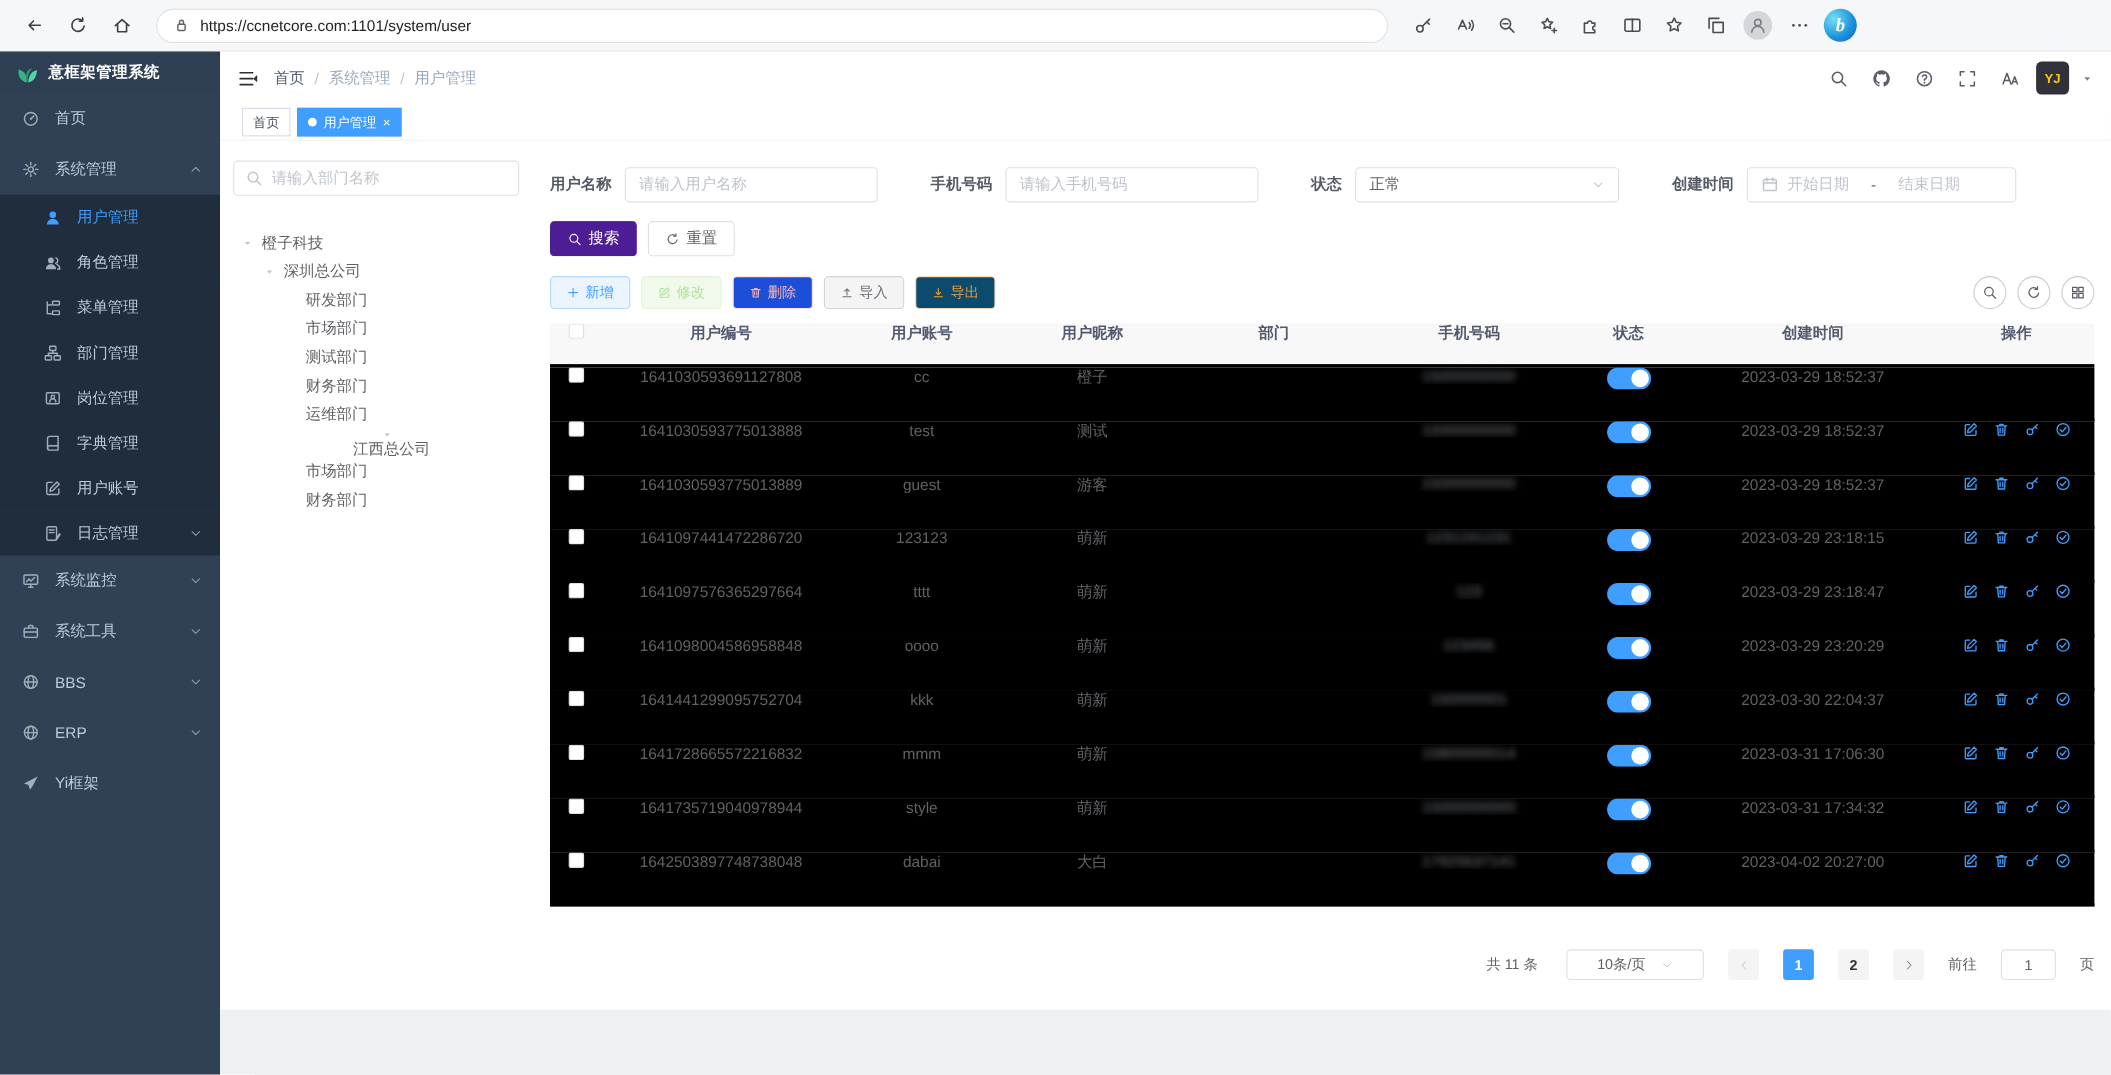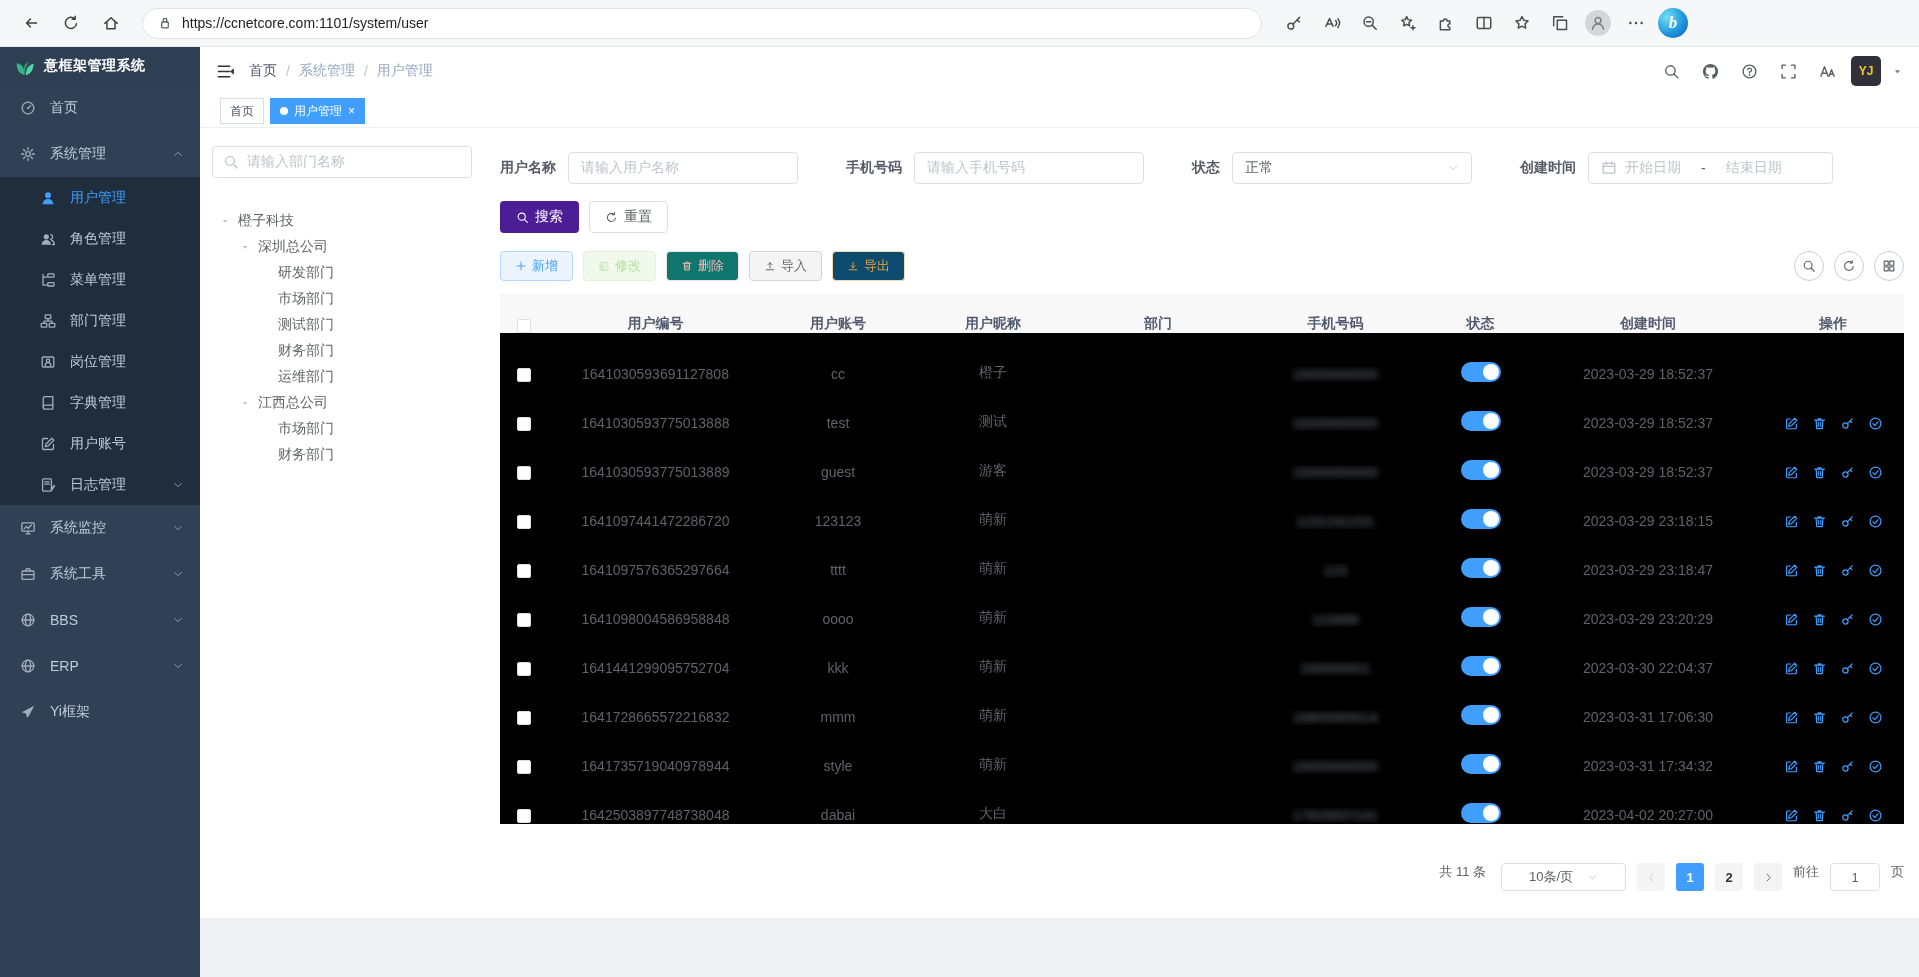--- a/index.html
+++ b/index.html
@@ -82,45 +82,45 @@
   .btn svg{width:13px;height:13px}
   .btn-primary{background:#4c1d95;color:#fff}
   .btn-default{background:#fff;color:#606266;border-color:#dcdfe6}
   .search-row{position:absolute;top:73px;left:0;display:flex;gap:10px}
 
   .toolbar{position:absolute;top:123px;left:0;right:0;display:flex;gap:10px;align-items:center}
   .tbtn{height:30px;border-radius:4px;display:inline-flex;align-items:center;gap:5px;padding:0 14px;font-size:13px;cursor:pointer;border:1px solid}
   .tbtn svg{width:12px;height:12px}
   .tb-primary{background:#ecf5ff;border-color:#b3d8ff;color:#409eff}
   .tb-success{background:#f0f9eb;border-color:#e1f3d8;color:#b3e19d}
-  .tb-danger{background:#0f766e;border-color:#fde2e2;color:#fab6b6}
+  .tb-danger{background:#1d4ed8;border-color:#fde2e2;color:#fab6b6}
   .tb-info{background:#f4f4f5;border-color:#d3d4d6;color:#6b6e75}
   .tb-warning{background:#0c4a6e;border-color:#f5dab1;color:#e6a23c}
   .tools{margin-left:auto;display:flex;gap:10px}
   .tool-c{width:30px;height:30px;border-radius:50%;border:1px solid #c9ccd2;display:flex;align-items:center;justify-content:center;color:#5a5e66;background:#fff;cursor:pointer}
   .tool-c svg{width:14px;height:14px}
 
   
   .utable{position:absolute;top:166px;left:0;right:0;font-size:14px}
-  .trow{display:flex;align-items:flex-end;border-bottom:1px solid #000000}
+  .trow{display:flex;align-items:flex-start;border-bottom:3px solid #000000}
   .thead{background:#f8f8f9;color:#515a6e;font-weight:700;height:40px}
   .tbody-row{height:49px;color:#606266;background:#000000}
   .cell{display:flex;align-items:center;justify-content:center;text-align:center;flex:none;overflow:hidden}
   .c0{width:48px}.c1{width:215px}.c2{width:150px}.c3{width:160px}.c4{width:170px}
   .c5{width:185px}.c6{width:105px}.c7{width:230px}.c8{width:140px}
   .cbox{width:14px;height:14px;border:1px solid #dcdfe6;border-radius:2px;background:#fff;cursor:pointer}
   .phone{filter:blur(3px);color:#7d828a;font-size:13px;letter-spacing:.5px}
   .switch{width:40px;height:20px;border-radius:10px;background:#409eff;position:relative;cursor:pointer}
   .switch::after{content:"";position:absolute;top:2px;right:2px;width:16px;height:16px;border-radius:50%;background:#fff}
   .ops{display:flex;gap:13px;color:#409eff}
   .ops .icon{cursor:pointer}
   .ops svg{width:15px;height:15px}
 
   
-  .pager{position:absolute;top:735px;right:0;display:flex;gap:11px;font-size:13px;color:#606266}
+  .pager{position:absolute;top:735px;right:0;display:flex;align-items:center;gap:22px;font-size:13px;color:#606266}
   .pg-total{margin-right:4px}
   .pg-size{width:125px;height:28px;border:1px solid #dcdfe6;border-radius:4px;display:flex;align-items:center;justify-content:center;gap:14px;color:#606266;cursor:pointer}
   .pg-size svg{width:11px;height:11px;color:#c0c4cc}
   .pg-btn{min-width:28px;height:28px;border-radius:3px;background:#f4f4f5;display:flex;align-items:center;justify-content:center;color:#606266;cursor:pointer}
   .pg-btn svg{width:11px;height:11px}
   .pg-btn.disabled{color:#c0c4cc}
   .pg-num{min-width:28px;height:28px;border-radius:3px;background:#f4f4f5;display:flex;align-items:center;justify-content:center;font-weight:700;color:#303133;cursor:pointer}
   .pg-num.active{background:#409eff;color:#fff}
   .pg-goto{width:50px;height:28px;border:1px solid #dcdfe6;border-radius:4px;display:flex;align-items:center;justify-content:center;color:#606266}
 </style>
@@ -553,21 +553,21 @@
               <span>测试部门</span>
             </div>
             <div class="tnode" style="padding-left: 48px;">
               <span class="tcaret"></span>
               <span>财务部门</span>
             </div>
             <div class="tnode" style="padding-left: 48px;">
               <span class="tcaret"></span>
               <span>运维部门</span>
             </div>
-            <div class="tnode" style="padding-left: 28px;">
+            <div class="tnode" style="padding-left: 28px; flex-direction: column;">
               <span class="tcaret">
                 <svg viewBox="0 0 16 16" fill="none" stroke="currentColor" stroke-width="1.3" stroke-linecap="round" stroke-linejoin="round">
                   <path d="M4.2 6.3h7.6L8 10.8z" fill="currentColor" stroke="none"></path>
                 </svg>
               </span>
               <span>江西总公司</span>
             </div>
             <div class="tnode" style="padding-left: 48px;">
               <span class="tcaret"></span>
               <span>市场部门</span>

